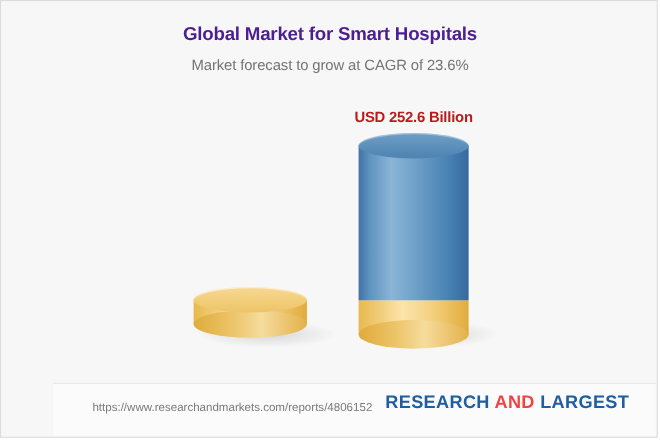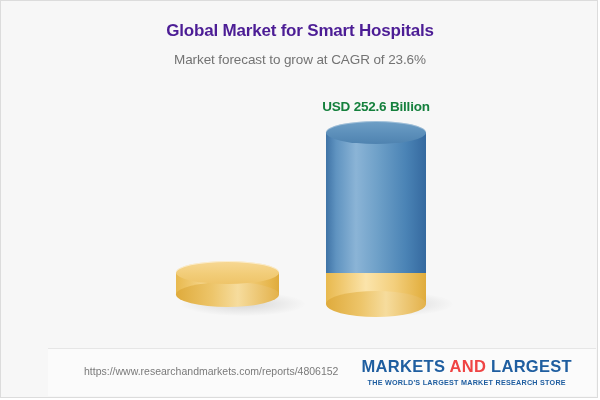--- a/index.html
+++ b/index.html
@@ -19,21 +19,21 @@
   .cyl .top{position:absolute;left:0;right:0;border-radius:50%;}
   .cyl .botcap{position:absolute;left:0;right:0;border-radius:50%;}
   .y-body{background:linear-gradient(to right,#e8b94e 0%,#efc76c 14%,#fbe4ab 40%,#f3cf7d 68%,#e5b449 93%,#dfab3c 100%);}
   .y-top{background:linear-gradient(to bottom,#f7d894 0%,#f2cd79 55%,#eec469 100%);
          box-shadow:inset 0 1px 0 rgba(255,255,255,0.55);}
   .y-cap{background:linear-gradient(to right,#dfab3c 0%,#edc56a 35%,#f6dc9d 60%,#e3b14a 100%);}
   .b-body{background:linear-gradient(to right,#3f73a6 0%,#5f93c0 10%,#8bb4d6 30%,#6ea0c8 52%,#4a83b5 80%,#35699f 100%);}
   .b-top{background:linear-gradient(to bottom,#6f9fc6 0%,#5c8fba 55%,#4f83b0 100%);
          box-shadow:inset 0 1px 0 rgba(255,255,255,0.35);}
   .vlabel{position:absolute;text-align:center;font-size:13.5px;font-weight:bold;
-          color:#15803d;letter-spacing:-0.2px;white-space:nowrap;}
+          color:#b91c1c;letter-spacing:-0.2px;white-space:nowrap;}
   .xlabel{position:absolute;text-align:center;font-size:13.5px;font-weight:bold;
           color:#3a3a3a;letter-spacing:-0.2px;margin-top:39px;}
   .footer{position:absolute;left:1px;right:1px;bottom:1px;height:47px;
           background:#fbfbfb;border-top:1px solid #e6e6e6;margin-left:46px;}
   .url{position:absolute;left:36px;top:16px;font-size:10.5px;color:#7a7a7a;}
   .logo{position:absolute;right:24px;top:9px;text-align:center;}
   .logo-main{font-size:16.5px;font-weight:bold;letter-spacing:0.3px;line-height:1;}
   .lg-blue{color:#1f5ea0;}
   .lg-gold{color:#ef4444;text-align:center;}
   .logo-tag{margin-top:3px;font-size:7.2px;font-weight:bold;color:#1f5ea0;letter-spacing:0.25px;}
@@ -66,18 +66,17 @@
       <div class="top y-top" style="top:0px;height:23px;"></div>
     </div>
 
     <div class="xlabel" style="left:156px;top:320px;width:140px;">2022</div>
     <div class="xlabel" style="left:305px;top:308px;width:140px;">2030</div>
   </div>
 
   <div class="footer">
     <div class="url">https://www.researchandmarkets.com/reports/4806152</div>
     <div class="logo">
-      <div class="logo-main"><span class="lg-blue">MARKETS</span><span class="lg-gold"> </span><span class="lg-gold">AND</span><span class="lg-blue"> </span><span class="lg-blue">LARGEST</span></div>
-      <div class="logo-tag">THE WORLD'S LARGEST MARKET RESEARCH STORE</div>
+      <div class="logo-main"><span class="lg-blue">RESEARCH</span><span class="lg-gold"> </span><span class="lg-gold">AND</span><span class="lg-blue"> </span><span class="lg-blue">LARGEST</span></div>
     </div>
   </div>
 
 </div>
 
 </body></html>

